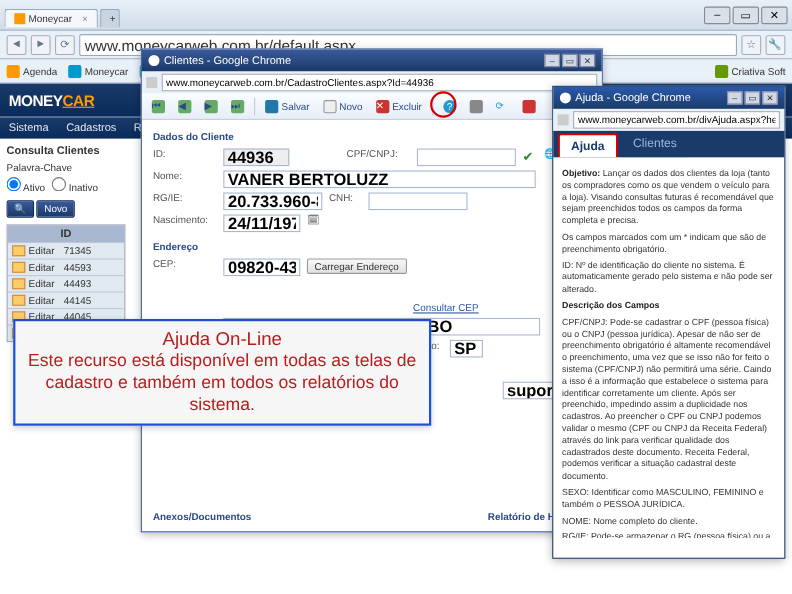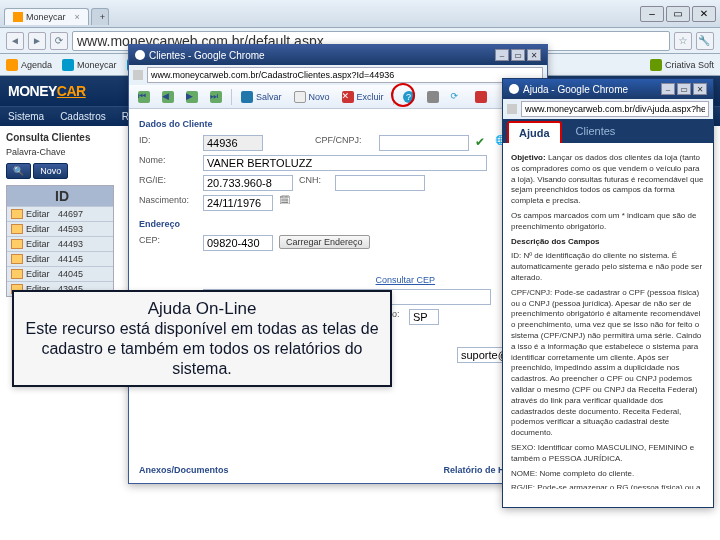--- a/index.html
+++ b/index.html
@@ -29,21 +29,21 @@
   .menu-bar { height: 20px; background: linear-gradient(#1a3a6a,#0a2a5a); display: flex; align-items: center; padding: 0 8px; color: #dde9f5; font-size: 10px; gap: 16px; border-top: 1px solid #2a4a7a; }
 
   .content { display: flex; position: relative; height: 414px; }
   .left-panel { width: 120px; padding: 6px; font-size: 9px; color: #333; }
   .left-panel h4 { font-size: 10px; color: #333; margin-bottom: 4px; }
   .filter-row { margin: 4px 0; }
   .radio-row { display: flex; gap: 6px; margin: 4px 0; font-size: 9px; }
   .action-btns { display: flex; gap: 2px; margin: 6px 0; }
   .mini-btn { background: linear-gradient(#3a5a9a,#1a3a6a); color: #fff; font-size: 9px; padding: 2px 6px; border-radius: 2px; border: 1px solid #0a2a5a; }
   .grid { background: #e0e8f0; border: 1px solid #aab; }
-  .grid-header { background: #a8b8d0; font-weight: bold; padding: 2px 4px; font-size: 14px; display: flex; }
+  .grid-header { background: #a8b8d0; font-weight: bold; padding: 2px 4px; font-size: 10px; display: flex; }
   .grid-row { display: flex; padding: 2px 4px; border-top: 1px solid #c0c8d8; }
   .grid-row .id { width: 50px; }
   .folder-ico { width: 12px; height: 10px; background: #fc6; border: 1px solid #c84; margin-right: 3px; }
 
   
   .child-window { position: absolute; top: 44px; left: 128px; width: 420px; height: 440px; background: #fff; border: 1px solid #3a5a9a; box-shadow: 0 2px 8px rgba(0,0,0,.3); }
   .cw-title { height: 20px; background: linear-gradient(#3a5a9a,#1a3a6a); color: #fff; font-size: 10px; display: flex; align-items: center; padding: 0 6px; gap: 4px; }
   .cw-title .ctl { margin-left: auto; display: flex; gap: 2px; }
   .cw-title .ctl span { width: 14px; height: 12px; background: #d0d8e8; border: 1px solid #889; font-size: 8px; color: #333; display: flex; align-items: center; justify-content: center; }
   .cw-addr { height: 20px; background: #e8f0f8; display: flex; align-items: center; padding: 0 4px; gap: 4px; }
@@ -51,40 +51,40 @@
   .cw-toolbar { height: 24px; background: linear-gradient(#fafcff,#e6eef8); border-bottom: 1px solid #c0cad8; display: flex; align-items: center; gap: 2px; padding: 0 4px; position: relative; }
   .tb-btn { padding: 2px 4px; border: 1px solid transparent; border-radius: 2px; display: flex; align-items: center; gap: 3px; font-size: 9px; color: #2a4a8a; }
   .tb-sep { width: 1px; height: 16px; background: #c0cad8; margin: 0 2px; }
   .tb-ico { width: 12px; height: 12px; border-radius: 2px; display: inline-block; }
   .help-circle { position: absolute; left: 262px; top: -2px; width: 24px; height: 24px; border: 2px solid #d40000; border-radius: 50%; pointer-events: none; }
 
   .cw-body { padding: 6px 10px; font-size: 9px; color: #444; overflow: hidden; height: calc(100% - 64px); }
   .section-title { font-weight: bold; color: #2a4a8a; margin: 4px 0 6px; }
   .form-row { display: flex; align-items: flex-start; gap: 6px; margin: 4px 0; }
   .form-row label { width: 58px; color: #555; }
-  .form-row input[type=text] { height: 16px; border: 1px solid #a8b8d0; padding: 0 3px; font-size: 11px; background: #fff; }
+  .form-row input[type=text] { height: 16px; border: 1px solid #a8b8d0; padding: 0 3px; font-size: 15px; background: #fff; font-weight: bold; }
   .check-ico { width: 14px; height: 14px; color: #2a8a2a; font-size: 12px; }
   .btn-mini { background: linear-gradient(#f8f8f8,#e0e0e0); border: 1px solid #999; padding: 1px 6px; font-size: 9px; border-radius: 2px; color: #333; }
   .link-mini { color: #2a5aaa; text-decoration: underline; font-size: 9px; margin-top: 40px; }
   .cw-footer { position: absolute; bottom: 8px; left: 10px; right: 10px; display: flex; justify-content: space-between; font-size: 9px; }
   .cw-footer .anexos { color: #2a4a8a; font-weight: bold; }
   .cw-footer .rel { color: #2a4a8a; font-weight: bold; }
 
   
   .help-window { position: absolute; top: 78px; right: 6px; width: 212px; height: 430px; background: #fff; border: 1px solid #1a3a6a; box-shadow: 0 2px 8px rgba(0,0,0,.3); }
   .help-window .cw-title { background: linear-gradient(#2a5aaa,#1a3a6a); }
   .help-tabs { height: 24px; background: #1a3a6a; display: flex; align-items: flex-end; padding: 0 4px; gap: 2px; }
   .help-tab { padding: 4px 10px; font-size: 11px; color: #9ab8d8; background: #1a3a6a; border-radius: 3px 3px 0 0; border: 2px solid transparent; }
   .help-tab.active { background: #fff; color: #1a3a6a; font-weight: bold; border: 2px solid #d40000; border-bottom: none; }
   .help-content { padding: 6px 8px; font-size: 8px; color: #333; line-height: 1.35; overflow: hidden; height: calc(100% - 82px); }
   .help-content p { margin: 4px 0; }
   .help-content b { color: #222; }
 
   
-  .callout { position: absolute; top: 290px; left: 12px; width: 380px; background: #f6f6f6; border: 2px solid #0f172a; padding: 6px 10px; font-size: 16px; font-family: "Times New Roman", serif; color: #0f172a; line-height: 1.25; text-align: center; box-shadow: 0 2px 6px rgba(0,0,0,.2); }
+  .callout { position: absolute; top: 290px; left: 12px; width: 380px; background: #f6f6f6; border: 2px solid #1d4ed8; padding: 6px 10px; font-size: 16px; font-family: "Times New Roman", serif; color: #b91c1c; line-height: 1.25; text-align: center; box-shadow: 0 2px 6px rgba(0,0,0,.2); }
   .callout .title { font-size: 17px; }
 
   .sq { width: 10px; height: 10px; display: inline-block; }
 </style>
 </head>
 <body>
 
 <div class="browser-top">
   <div class="tab-bar">
     <div class="tab">
@@ -144,33 +144,37 @@
   <div class="menu-bar">
     <span>Sistema</span>
     <span>Cadastros</span>
     <span>Relatórios</span>
   </div>
 
   <div class="content">
     <div class="left-panel">
       <h4>Consulta Clientes</h4>
       <div class="filter-row">Palavra-Chave</div>
+      <div class="radio-row">
+        <label><input type="radio" checked="" style=""> <span>Ativo</span></label>
+        <label><input type="radio" style=""> <span>Inativo</span></label>
+      </div>
       <div class="action-btns">
         <div class="mini-btn">🔍</div>
         <div class="mini-btn">Novo</div>
       </div>
       <div class="grid">
         <div class="grid-header">
             <span style="width:44px"></span>
             <span>ID</span>
           </div>
         <div class="grid-row">
             <span class="folder-ico"></span>
             <span style="width:32px">Editar</span>
-            <span class="id">44697</span>
+            <span class="id">71345</span>
           </div>
         <div class="grid-row">
             <span class="folder-ico"></span>
             <span style="width:32px">Editar</span>
             <span class="id">44593</span>
           </div>
         <div class="grid-row">
             <span class="folder-ico"></span>
             <span style="width:32px">Editar</span>
             <span class="id">44493</span>
@@ -317,22 +321,22 @@
     <span class="sq" style="background:#ccc"></span>
     <input type="text" value="www.moneycarweb.com.br/divAjuda.aspx?helpID" style="">
   </div>
   <div class="help-tabs">
     <div class="help-tab active">Ajuda</div>
     <div class="help-tab">Clientes</div>
   </div>
   <div class="help-content">
     <p><b>Objetivo:</b> <span>Lançar os dados dos clientes da loja (tanto os compradores como os que vendem o veículo para a loja). Visando consultas futuras é recomendável que sejam preenchidos todos os campos da forma completa e precisa.</span></p>
     <p>Os campos marcados com um * indicam que são de preenchimento obrigatório.</p>
+    <p>ID: Nº de identificação do cliente no sistema. É automaticamente gerado pelo sistema e não pode ser alterado.</p>
     <p><b>Descrição dos Campos</b></p>
-    <p>ID: Nº de identificação do cliente no sistema. É automaticamente gerado pelo sistema e não pode ser alterado.</p>
     <p>CPF/CNPJ: Pode-se cadastrar o CPF (pessoa física) ou o CNPJ (pessoa jurídica). Apesar de não ser de preenchimento obrigatório é altamente recomendável o preenchimento, uma vez que se isso não for feito o sistema (CPF/CNPJ) não permitirá uma série. Caindo a isso é a informação que estabelece o sistema para identificar corretamente um cliente. Após ser preenchido, impedindo assim a duplicidade nos cadastros. Ao preencher o CPF ou CNPJ podemos validar o mesmo (CPF ou CNPJ da Receita Federal) através do link para verificar qualidade dos cadastrados deste documento. Receita Federal, podemos verificar a situação cadastral deste documento.</p>
     <p>SEXO: Identificar como MASCULINO, FEMININO e também o PESSOA JURÍDICA.</p>
     <p>NOME: Nome completo do cliente.</p>
     <p>RG/IE: Pode-se armazenar o RG (pessoa física) ou a Inscrição Estadual (pessoa jurídica).</p>
 
   </div>
 </div>
 
 <div class="callout">
   <div class="title">Ajuda On-Line</div>

